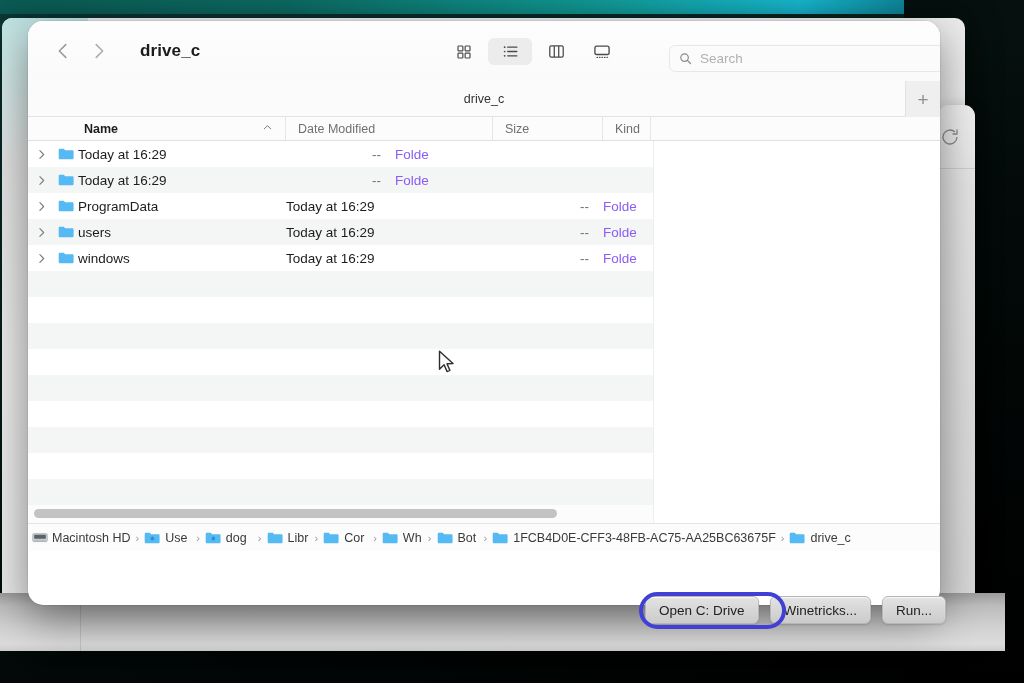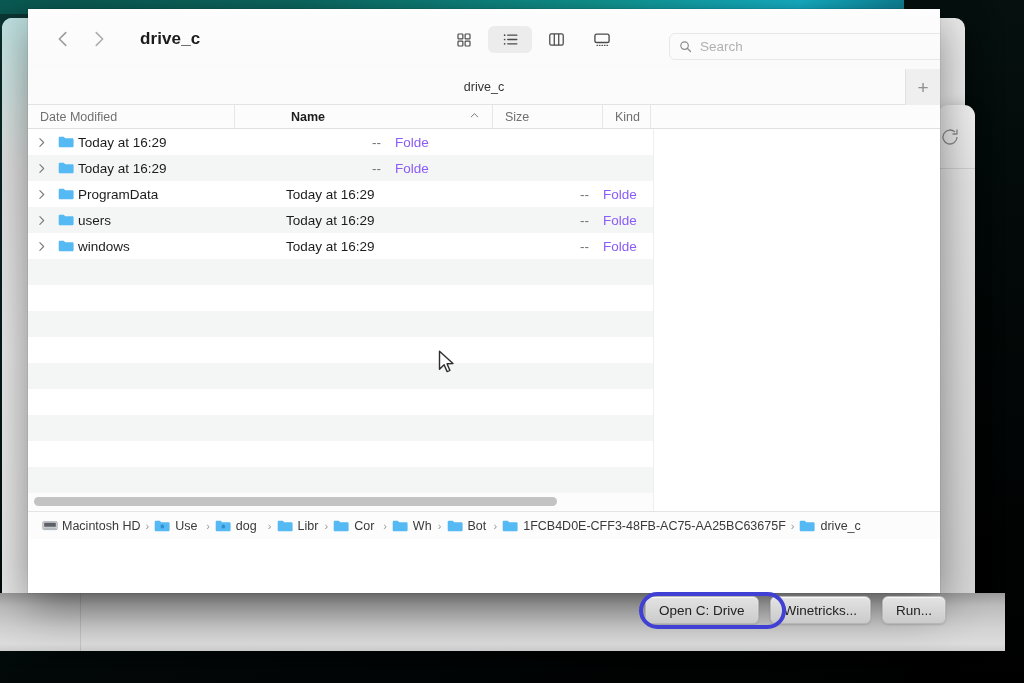--- a/index.html
+++ b/index.html
@@ -138,25 +138,25 @@
     border: 4px solid #4040d4;
     border-radius: 20px;
     z-index: 7;
     pointer-events: none;
   }
 
   
   .finder {
     position: absolute;
     left: 28px;
-    top: 9px;
+    top: 21px;
     width: 912px;
     height: 584px;
     background: #ffffff;
-    border-radius: 0;
+    border-radius: 15px;
     overflow: hidden;
     box-shadow: 0 14px 44px rgba(0,0,0,0.45), 0 0 0 0.5px rgba(0,0,0,0.12);
     z-index: 4;
   }
 
   .finder-toolbar {
     position: relative;
     height: 60px;
     background: linear-gradient(180deg, #fdfdfd 0%, #fafafa 100%);
     display: flex;
@@ -366,21 +366,21 @@
     border-left: 1px solid #eeeeee;
   }
 
   
   .path-bar {
     height: 28px;
     background: #fcfcfc;
     border-top: 1px solid #e4e4e4;
     display: flex;
     align-items: center;
-    padding-left: 14px;
+    padding-left: 4px;
     font-size: 12.5px;
     color: #3a3a3a;
     overflow: hidden;
     white-space: nowrap;
   }
   .crumb {
     display: inline-flex;
     align-items: center;
     gap: 4px;
     flex-shrink: 0;
@@ -509,29 +509,29 @@
         <input class="search-input" type="text" placeholder="Search" style="">
       </div>
     </div>
 
     <div class="tab-bar">
       <div class="tab-label">drive_c</div>
       <div class="new-tab-btn">+</div>
     </div>
 
     <div class="col-head">
-      <div class="ch ch-date">Date Modified</div>
       <div class="ch ch-name">
         <span>Name</span>
         <span class="sort-arrow">
           <svg viewBox="0 0 24 24" width="11" height="11" fill="none" stroke="currentColor" stroke-width="2" stroke-linecap="round" stroke-linejoin="round">
               <polyline points="5 15 12 8 19 15"></polyline>
             </svg>
         </span>
       </div>
+      <div class="ch ch-date">Date Modified</div>
       <div class="ch ch-size">Size</div>
       <div class="ch ch-kind">Kind</div>
       <div class="ch ch-rest"></div>
     </div>
 
     <div class="file-area">
       <div class="content-right-blank"></div>
       <div class="stripe-layer" id="stripes">
           <div class="stripe odd"></div>
           <div class="stripe even"></div>

